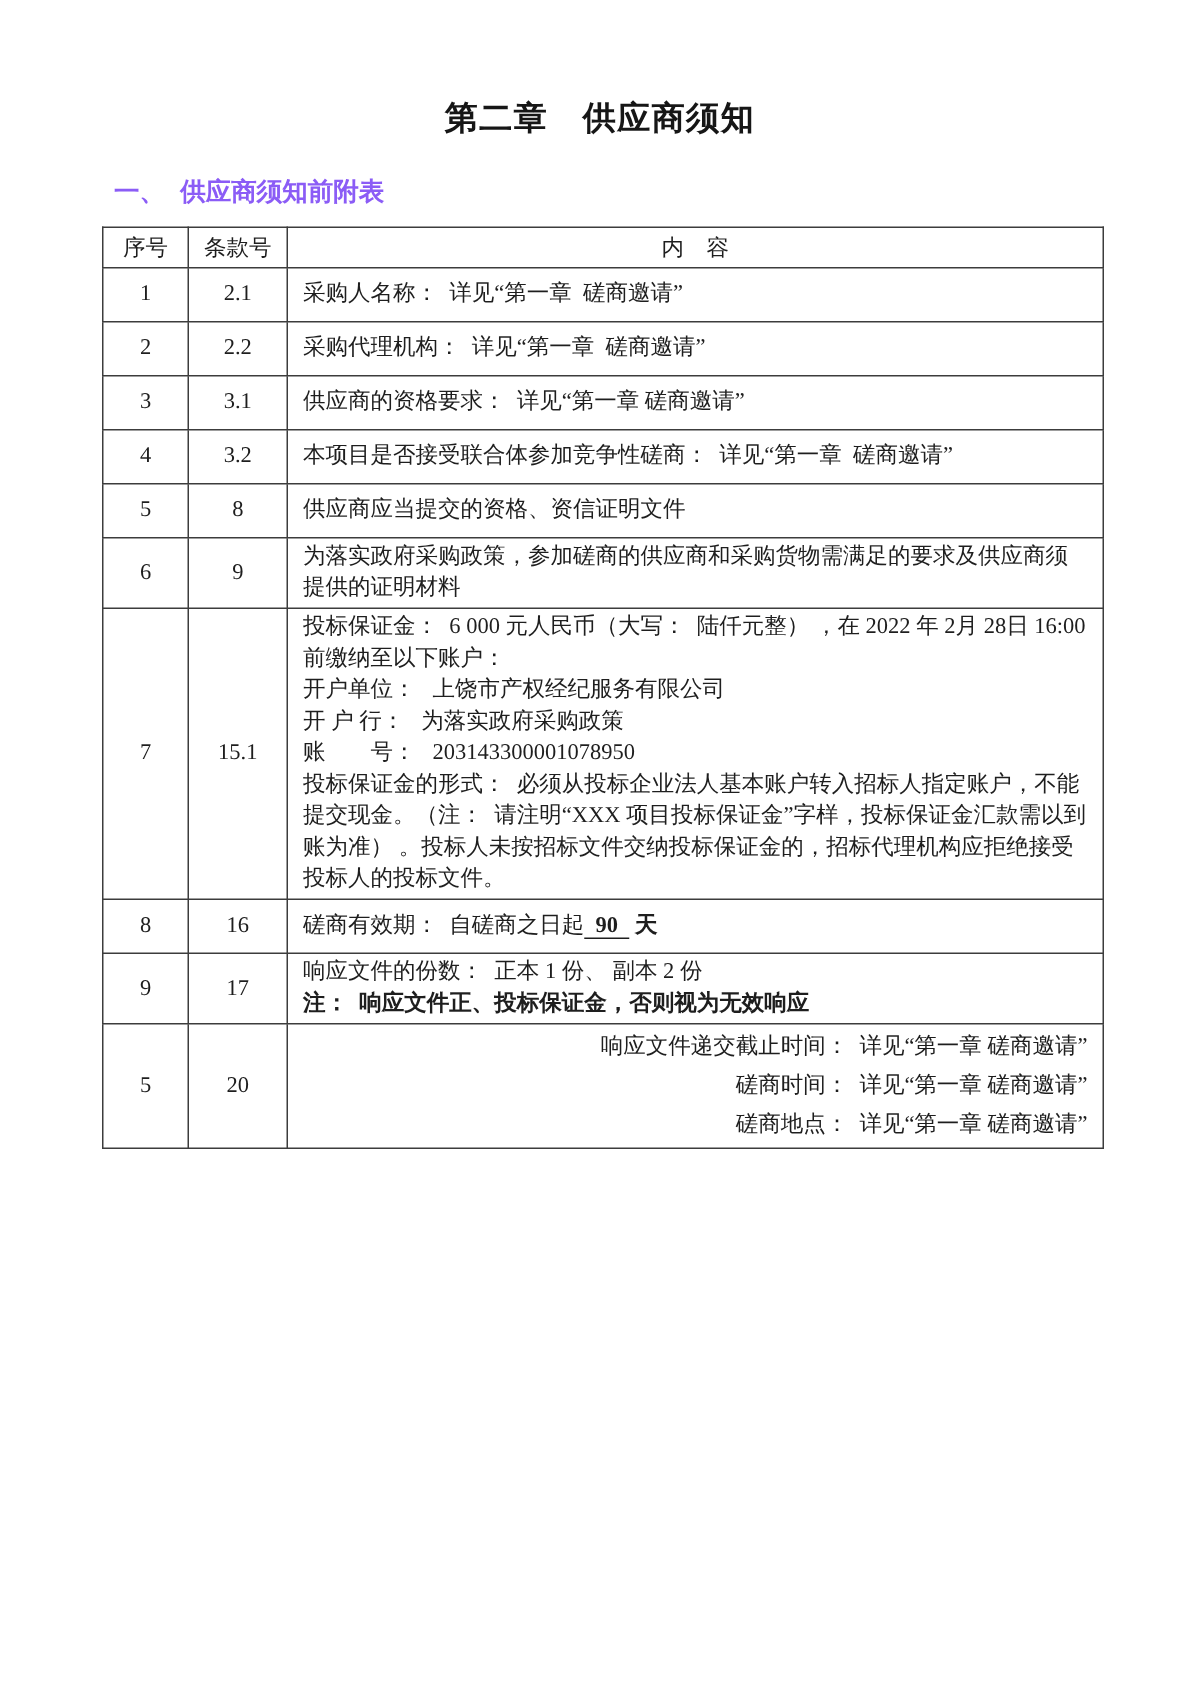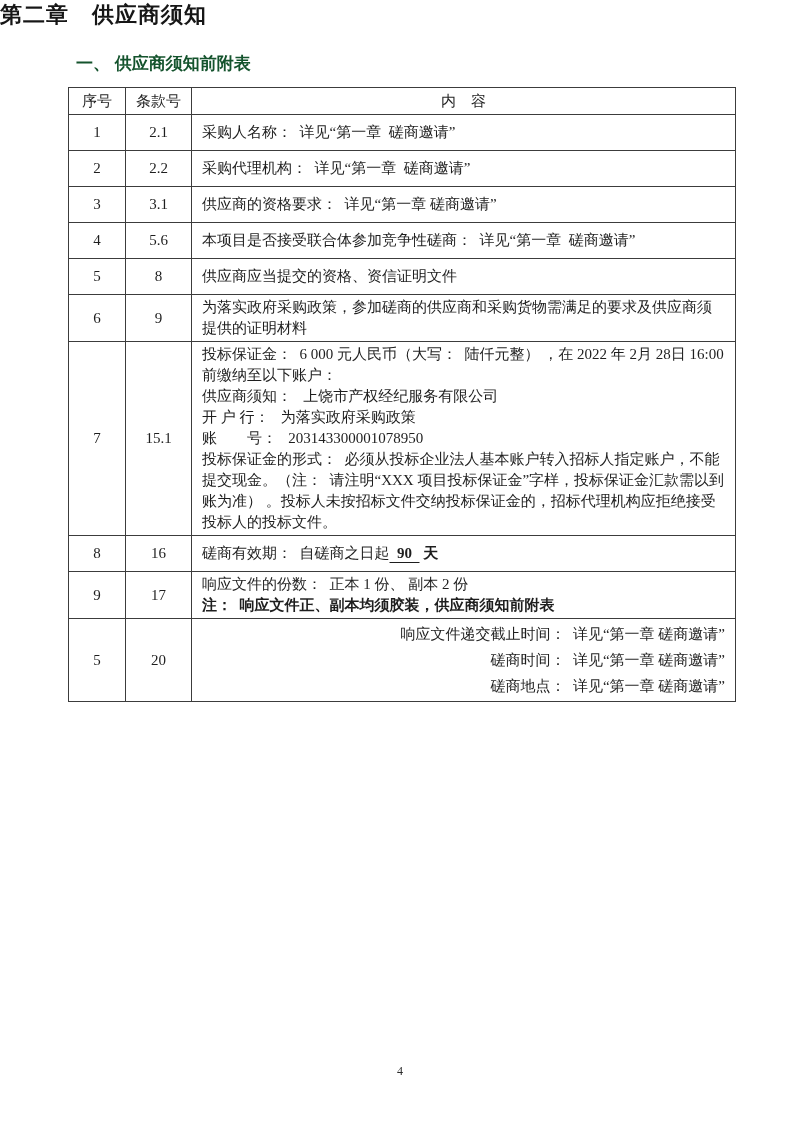--- a/index.html
+++ b/index.html
@@ -11,32 +11,34 @@
     font-family: "Liberation Serif", serif;
     color: #1e1e1e;
     overflow: hidden;
   }
   .page {
     position: relative;
     width: 800px;
     height: 1131px;
   }
   .doc-title {
+    margin-top: 64px;
+    text-align: center;
     font-size: 22px;
     font-weight: bold;
     letter-spacing: 1px;
     color: #161616;
     font-family: "Liberation Sans", sans-serif;
   }
   .section-heading {
     margin: 22px 0 0 76px;
     font-size: 17px;
     font-weight: bold;
-    color: #14532d;
-    font-family: Liberation Sans, sans-serif;
+    color: #8b5cf6;
+    font-family: Liberation Mono, monospace;
   }
   table.notice-table {
     border-collapse: collapse;
     table-layout: fixed;
     width: 668px;
     margin: 12px 0 0 68px;
   }
   .notice-table th, .notice-table td {
     border: 1px solid #3c3c3c;
     font-size: 15px;
@@ -105,21 +107,21 @@
         </tr>
         <tr>
           <td class="seq-cell">3</td>
           <td class="clause-cell">3.1</td>
           <td class="content-cell">
             <div class="content-line"><span class="seg">供应商的资格要求：  详见“第一章 磋商邀请”</span></div>
           </td>
         </tr>
         <tr>
           <td class="seq-cell">4</td>
-          <td class="clause-cell">5.6</td>
+          <td class="clause-cell">3.2</td>
           <td class="content-cell">
             <div class="content-line"><span class="seg">本项目是否接受联合体参加竞争性磋商：  详见“第一章  磋商邀请”</span></div>
           </td>
         </tr>
         <tr>
           <td class="seq-cell">5</td>
           <td class="clause-cell">8</td>
           <td class="content-cell">
             <div class="content-line"><span class="seg">供应商应当提交的资格、资信证明文件</span></div>
           </td>
@@ -129,39 +131,39 @@
           <td class="clause-cell">9</td>
           <td class="content-cell">
             <div class="content-line"><span class="seg">为落实政府采购政策，参加磋商的供应商和采购货物需满足的要求及供应商须提供的证明材料</span></div>
           </td>
         </tr>
         <tr>
           <td class="seq-cell">7</td>
           <td class="clause-cell">15.1</td>
           <td class="content-cell">
             <div class="content-line"><span class="seg">投标保证金：  6 000 元人民币（大写：  陆仟元整） ，在 2022 年 2月 28日 16:00 前缴纳至以下账户：</span></div>
-            <div class="content-line"><span class="seg">供应商须知：   上饶市产权经纪服务有限公司</span></div>
+            <div class="content-line"><span class="seg">开户单位：   上饶市产权经纪服务有限公司</span></div>
             <div class="content-line"><span class="seg">开 户 行：   为落实政府采购政策</span></div>
             <div class="content-line"><span class="seg">账　　号：   203143300001078950</span></div>
             <div class="content-line"><span class="seg">投标保证金的形式：  必须从投标企业法人基本账户转入招标人指定账户，不能提交现金。（注：  请注明“XXX 项目投标保证金”字样，投标保证金汇款需以到账为准） 。投标人未按招标文件交纳投标保证金的，招标代理机构应拒绝接受投标人的投标文件。</span></div>
           </td>
         </tr>
         <tr>
           <td class="seq-cell">8</td>
           <td class="clause-cell">16</td>
           <td class="content-cell">
             <div class="content-line"><span class="seg">磋商有效期：  自磋商之日起</span><span class="seg b u">  90  </span><span class="seg b"> 天</span></div>
           </td>
         </tr>
         <tr>
           <td class="seq-cell">9</td>
           <td class="clause-cell">17</td>
           <td class="content-cell">
             <div class="content-line"><span class="seg">响应文件的份数：  正本 1 份、 副本 2 份</span></div>
-            <div class="content-line"><span class="seg b">注：  响应文件正、副本均须胶装，供应商须知前附表</span></div>
+            <div class="content-line"><span class="seg b">注：  响应文件正、投标保证金，否则视为无效响应</span></div>
           </td>
         </tr>
         <tr>
           <td class="seq-cell">5</td>
           <td class="clause-cell">20</td>
           <td class="content-cell">
             <div class="content-line"><span class="seg">响应文件递交截止时间：  详见“第一章 磋商邀请”</span></div>
             <div class="content-line"><span class="seg">磋商时间：  详见“第一章 磋商邀请”</span></div>
             <div class="content-line"><span class="seg">磋商地点：  详见“第一章 磋商邀请”</span></div>
           </td>

